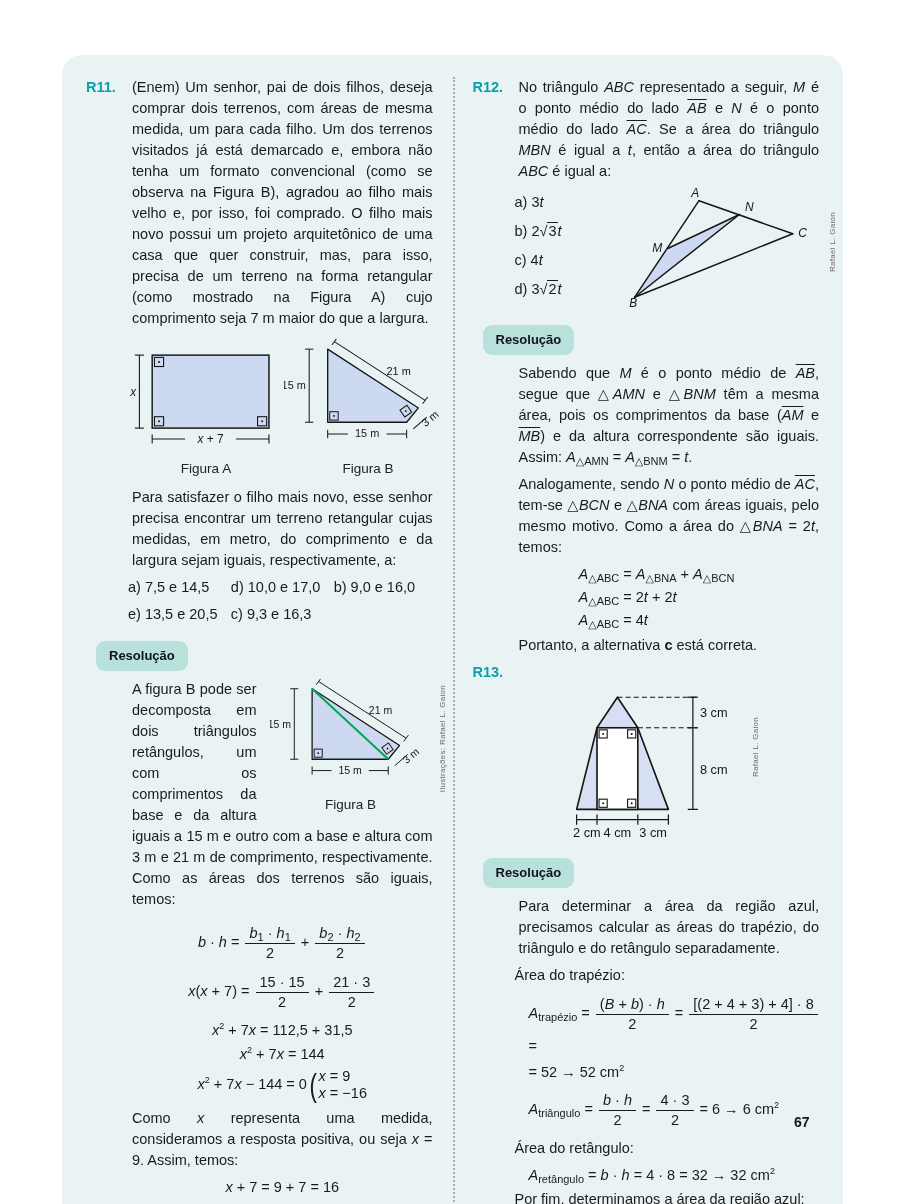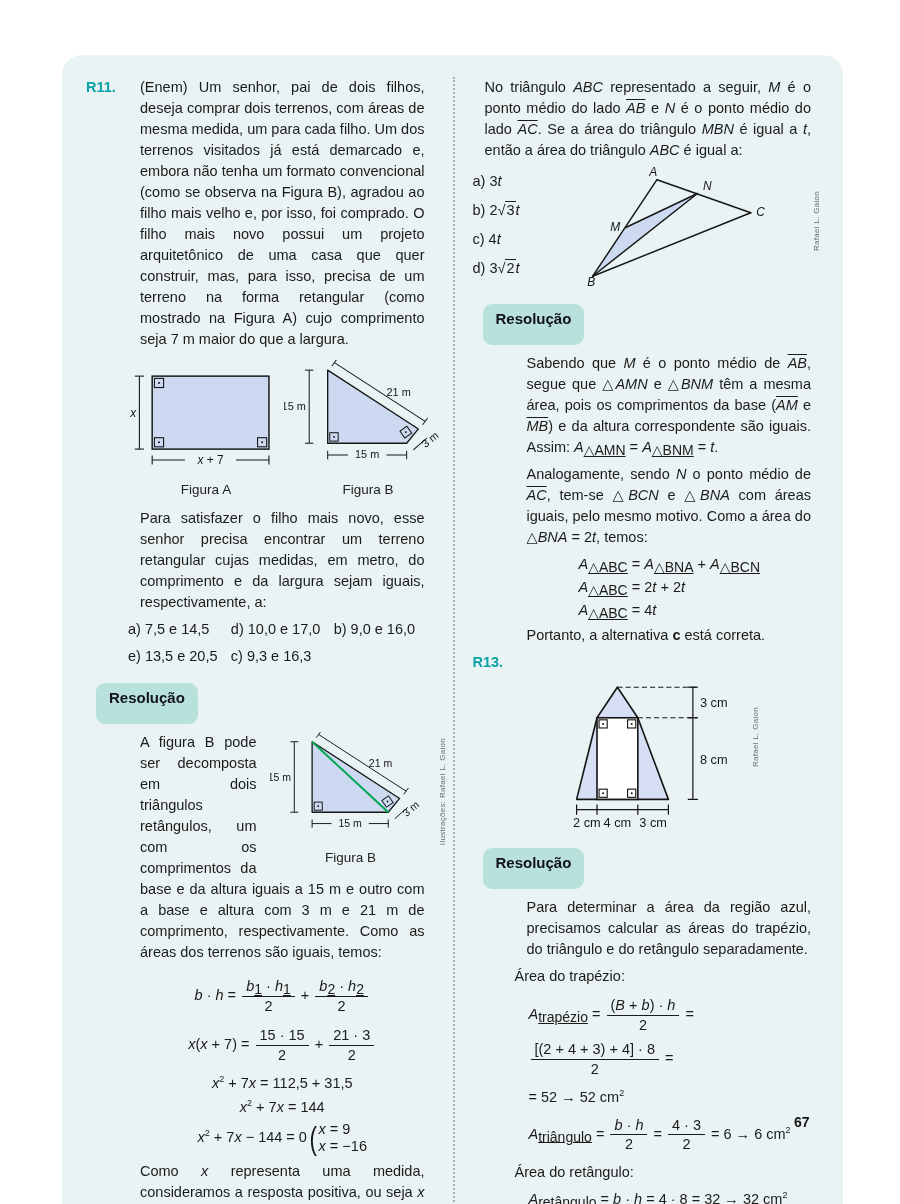--- a/index.html
+++ b/index.html
@@ -12,46 +12,46 @@
     position:absolute;left:62px;top:55px;width:781px;min-height:1081px;
     background:#eaf3f3;border-radius:20px;box-sizing:border-box;
     padding:22px 18px 14px 22px;display:flex;
   }
   .col{width:50%;box-sizing:border-box;}
   .col-left{padding:0 16px 0 2px;border-right:2px dotted #9cb0b5;}
   .col-right{padding:0 2px 0 18px;}
   .prob{display:flex;}
   .pnum{flex:none;width:42px;font-weight:bold;color:#0aa2a8;}
   .ptext{flex:1;min-width:0;}
-  p.just{margin:0 12px 6px;text-align:justify;}
+  p.just{margin:0 4px 6px;text-align:justify;}
   p.plain{margin:0 0 6px;}
   .figrow{display:flex;justify-content:space-between;align-items:flex-end;margin:10px 0 8px;}
   .figbox{text-align:center;}
   .figcap{font-size:13.5px;margin-top:2px;color:#222;text-align:center;}
   .opts{display:grid;grid-template-columns:1fr 1fr 1fr;row-gap:6px;margin:2px 0 8px;}
   .badge{
     display:inline-block;background:#b7e1da;color:#12121c;font-weight:bold;
-    border-radius:9px;padding:4px 13px 16px;font-size:15px;margin:8px 0 8px 10px;
+    border-radius:9px;padding:4px 13px 5px;font-size:13px;margin:8px 0 8px 10px;
   }
   .resbody{margin-left:42px;}
   .resfig{float:right;width:172px;margin:0 0 2px 8px;position:relative;text-align:center;}
   .credit{
     position:absolute;writing-mode:vertical-rl;transform:rotate(180deg);
     font-size:8px;color:#6a6a6a;letter-spacing:.3px;white-space:nowrap;
   }
   .credit.c1{right:-16px;top:6px;}
   .credit.c2{right:-4px;top:26px;}
   .credit.c3{right:-16px;top:30px;}
   .eqs{text-align:center;margin:4px 0 6px;}
   .eq{display:block;margin:3px 0;}
   .eqf{display:block;margin:5px 0;}
   .eqs-left{margin-left:64px;text-align:left;margin-top:2px;margin-bottom:4px;}
   .eqs-left .eq{margin:2px 0;}
   .eqind{margin-left:14px;text-align:left;}
-  sub{font-size:14px;vertical-align:-3px;line-height:0;text-decoration:underline;}
+  sub{font-size:11px;vertical-align:-3px;line-height:0;}
   sup{font-size:9px;vertical-align:6px;line-height:0;}
   .ov{text-decoration:overline;}
   .sqrt{white-space:nowrap;}
   .rad{border-top:1.2px solid currentColor;padding:0 1px;}
   .frac{display:inline-block;vertical-align:-11px;text-align:center;line-height:1.15;margin:4px 2px;}
   .frac .num{display:block;border-bottom:1.3px solid #1b1b1b;padding:0 4px 1px;}
   .frac .den{display:block;padding-top:1px;}
   .cases{display:inline-flex;align-items:center;vertical-align:middle;}
   .cbr{font-size:32px;font-weight:300;transform:scaleX(.7);line-height:.9;margin:0 0 0 1px;}
   .clines{display:inline-flex;flex-direction:column;text-align:left;line-height:1.2;}
@@ -200,20 +200,21 @@
       <div class="eqs">
           <span class="eq"><i>x</i> + 7 = 9 + 7 = 16</span>
         </div>
       <p class="just">Portanto, as dimensões do terreno retangular devem ser iguais a 9 m e 16 m, ou seja, a alternativa é .</p>
     </div>
   </div>
 
   <div class="col col-right">
 
     <div class="prob">
+      <span class="pnum">R12.</span>
       <div class="ptext">
         <p class="just">No triângulo <i>ABC</i> representado a seguir, <i>M</i> é o ponto médio do lado <span class="ov"><i>AB</i></span> e <i>N</i> é o ponto médio do lado <span class="ov"><i>AC</i></span>. Se a área do triângulo <i>MBN</i> é igual a <i>t</i>, então a área do triângulo <i>ABC</i> é igual a:</p>
         <div class="r12row">
           <div class="r12opts">
             <span>a) 3<i>t</i></span>
             <span>b) 2<span class="sqrt">√<span class="rad">3</span></span><i>t</i></span>
             <span>c) 4<i>t</i></span>
             <span>d) 3<span class="sqrt">√<span class="rad">2</span></span><i>t</i></span>
           </div>
           <div class="r12fig">

